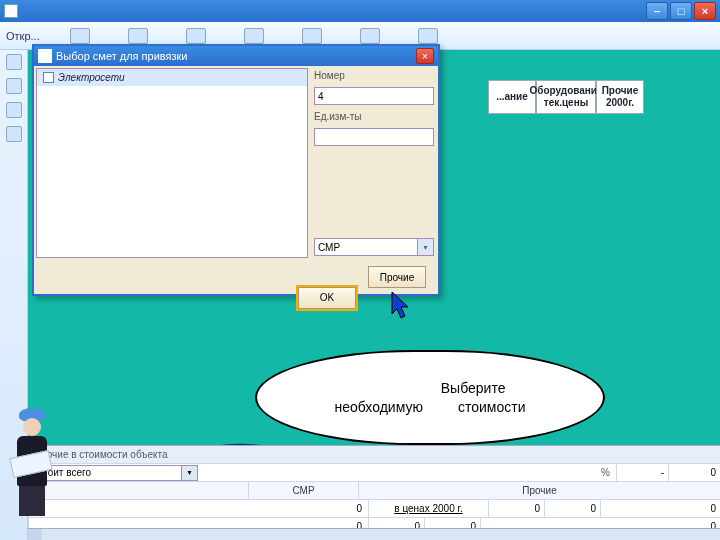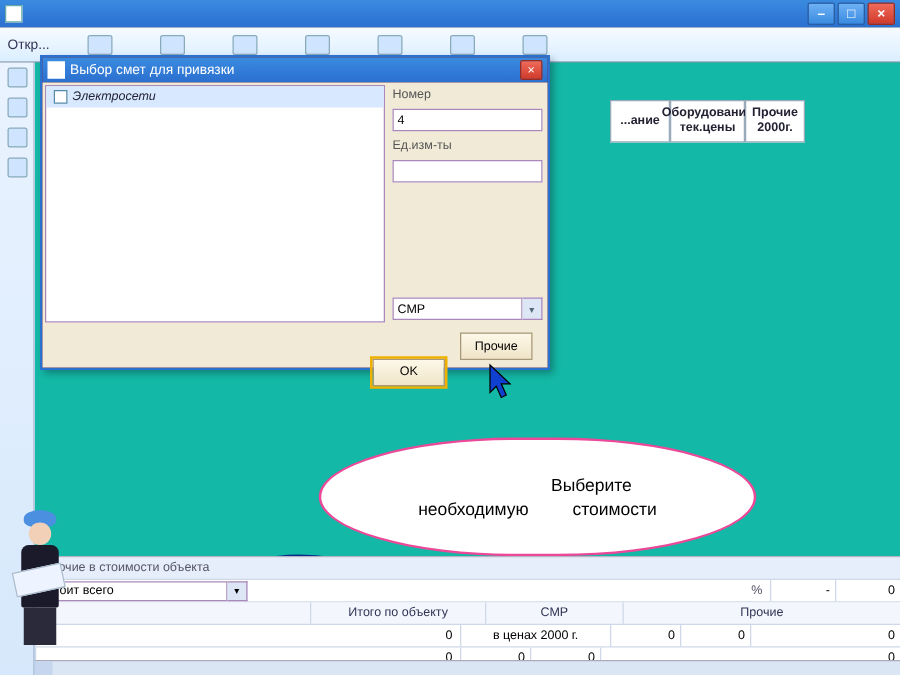--- a/index.html
+++ b/index.html
@@ -89,21 +89,21 @@
   .dright .combo .cbtn{width:16px;height:18px;background:#dce6f4;border:1px solid #a8b;border-left:none;display:flex;align-items:center;justify-content:center;font-size:8px;color:#567;}
   .dbuttons{height:34px;display:flex;justify-content:flex-end;align-items:center;gap:12px;padding:0 12px;background:#f0ead6;}
   .btn{min-width:58px;height:22px;border:1px solid #a89878;background:linear-gradient(#fdf8e8,#efe4c8);font-size:10px;display:flex;align-items:center;justify-content:center;cursor:pointer;}
   .btn.primary{outline:2px solid #f0b000;margin-top:41px;}
   
   .cursor{position:absolute;left:392px;top:292px;width:0;height:0;pointer-events:none;z-index:50;}
   .cursor svg{overflow:visible;}
   
   .bubble{
     position:absolute; left:255px; top:350px; width:350px; height:95px;
-    background:#fff; border:2px solid #ec4899; border-radius:50%/55%;
+    background:#fff; border:2px solid #000000; border-radius:50%/55%;
     display:flex;align-items:center;justify-content:center; text-align:left;
     font-size:14px; padding:12px 26px; line-height:1.35;
   }
   .bubble .tail{
     position:absolute; left:-110px; top:90px; width:120px;height:30px;
   }
   
   .bottom{
     position:absolute; left:28px; right:0; bottom:0; height:95px;
     background:#fff; border-top:1px solid #aab; font-size:10px;
@@ -112,21 +112,21 @@
   .brow .lab{padding:0 6px;color:#556;}
   .brow .combo2{display:flex;}
   .brow .combo2 input{width:150px;height:16px;border:1px solid #a8b;font-size:10px;padding:0 3px;}
   .brow .combo2 .cb{width:16px;height:16px;border:1px solid #a8b;border-left:none;background:#dce6f4;display:flex;align-items:center;justify-content:center;font-size:8px;}
   .brow .flex{flex:1;}
   .brow .ncell{width:52px;text-align:right;padding:0 4px;border-left:1px solid #cfd8e8;height:100%;display:flex;align-items:center;justify-content:flex-end;}
   .btable{display:flex;height:18px;border-bottom:1px solid #cfd8e8;background:#f3f7fd;}
   .btable .bh{flex:0 0 auto;padding:2px 8px;text-align:center;border-left:1px solid #cfd8e8;display:flex;align-items:center;justify-content:center;color:#335;}
   .bsub{display:flex;height:18px;border-bottom:1px solid #cfd8e8;}
   .bsub .lab2{flex:0 0 340px;text-align:right;padding:0 6px;border-left:1px solid #cfd8e8;height:100%;display:flex;align-items:center;justify-content:flex-end;}
-  .bsub .c{flex:0 0 120px;text-align:left;border-left:1px solid #cfd8e8;height:100%;display:flex;align-items:center;justify-content:center;}
+  .bsub .c{flex:0 0 120px;text-align:left;border-left:1px solid #cfd8e8;height:100%;display:flex;align-items:center;justify-content:center;text-decoration:underline;}
   .bsub .n{flex:0 0 56px;text-align:right;padding:0 4px;border-left:1px solid #cfd8e8;height:100%;display:flex;align-items:center;justify-content:flex-end;}
   
   .assistant{
     position:absolute;left:2px;bottom:22px;width:60px;height:110px;z-index:40;
   }
   .assistant .hat{width:26px;height:14px;background:#4a8fe0;border-radius:50% 50% 40% 40%;margin:0 auto;}
   .assistant .head{width:18px;height:18px;background:#f2d0b8;border-radius:50%;margin:-4px auto 0;}
   .assistant .body{width:30px;height:50px;background:#1a1a2a;margin:0 auto;border-radius:6px 6px 2px 2px;position:relative;}
   .assistant .plan{width:40px;height:20px;background:#eef4ff;border:1px solid #abc;position:absolute;left:-6px;top:18px;transform:rotate(-12deg);}
   .assistant .legs{width:26px;height:30px;background:#2a2a3a;margin:0 auto;}
@@ -253,21 +253,20 @@
       <input value="Стоит всего" style="">
       <div class="cb">▾</div>
     </div>
     <div class="flex"></div>
     <span class="lab">%</span>
     <div class="ncell">-</div>
     <div class="ncell">0</div>
   </div>
   <div class="btable">
     <div class="bh" style="flex:0 0 220px"></div>
-    <div class="bh" style="width:140px">Итого по объекту</div>
     <div class="bh" style="width:110px">СМР</div>
     <div class="bh" style="flex:1">Прочие</div>
   </div>
   <div class="bsub">
     <div class="lab2" style="flex:0 0 340px">
         <span>0</span>
       </div>
     <div class="c">в ценах 2000 г.</div>
     <div class="n">0</div>
     <div class="n">0</div>

